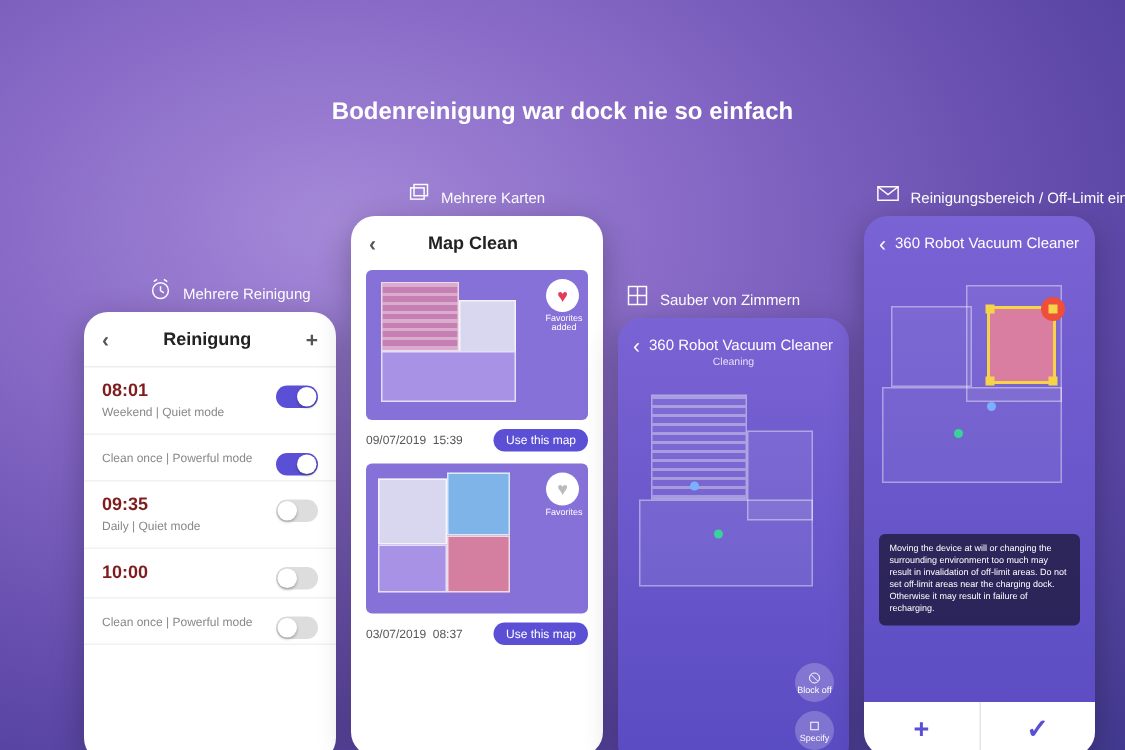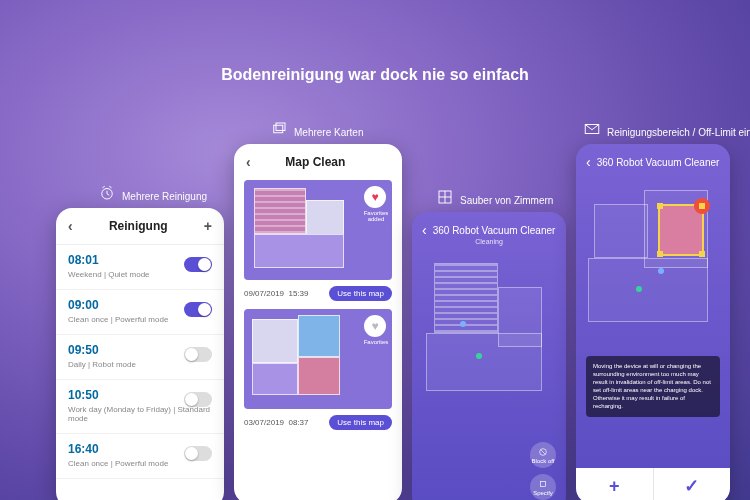--- a/index.html
+++ b/index.html
@@ -8,35 +8,35 @@
     font-family: -apple-system, Helvetica, Arial, sans-serif;
     background: radial-gradient(ellipse at 30% 30%, #a589d8 0%, #8466c4 35%, #5e48a8 70%, #423a90 100%);
     position: relative; color: #fff;
   }
   .headline { position: absolute; top: 66px; left: 50%; transform: translateX(-50%); font-size: 16px; font-weight: 600; white-space: nowrap; }
   .section-label { position: absolute; display: flex; align-items: flex-end; gap: 6px; font-size: 10px; white-space: nowrap; }
   .section-label .ico { width: 18px; height: 18px; display:flex; align-items:center; justify-content:center; }
   .section-label .ico svg { stroke:#fff; fill:none; stroke-width:1.3; }
   #lbl-schedule { top: 184px; left: 98px; }
   #lbl-maps     { top: 120px; left: 270px; }
-  #lbl-rooms    { top: 188px; left: 436px; }
+  #lbl-rooms    { top: 188px; left: 416px; }
   #lbl-offlimit { top: 120px; left: 583px; }
 
   .phone {
     position: absolute; background:#fff; border-radius: 16px;
     box-shadow: 0 6px 22px rgba(0,0,0,.28);
     overflow: hidden; color:#333;
   }
 
   
   #ph-schedule { top: 208px; left: 56px; width: 168px; height: 300px; }
   .sched-head { display:flex; align-items:center; justify-content:space-between; padding:10px 12px; font-size:12px; font-weight:600; color:#222; border-bottom:1px solid #eee; }
   .sched-head .chev, .sched-head .plus { font-size:14px; color:#555; }
   .sched-row { padding:8px 12px 10px; border-bottom:1px solid #f1f1f1; position:relative; }
-  .sched-time { font-size:12px; font-weight:600; color:#0369a1; }
+  .sched-time { font-size:12px; font-weight:600; color:#7f1d1d; }
   .sched-sub  { font-size:8px; color:#888; margin-top:3px; }
   .toggle { position:absolute; right:12px; top:12px; width:28px; height:15px; border-radius:10px; background:#ddd; }
   .toggle::after { content:""; position:absolute; width:13px; height:13px; border-radius:50%; background:#fff; top:1px; left:1px; box-shadow:0 1px 2px rgba(0,0,0,.3); transition:none; }
   .toggle.on { background:#5b4fd6; }
   .toggle.on::after { left:14px; }
 
   
   #ph-maps { top: 144px; left: 234px; width: 168px; height: 360px; }
   .maps-head { display:flex; align-items:center; justify-content:space-between; padding:10px 12px; font-size:12px; font-weight:600; color:#222; }
   .map-card { position:relative; margin:0 10px 8px; }
@@ -126,36 +126,33 @@
     <span>Reinigung</span>
     <span class="plus">+</span>
   </div>
   <div id="sched-body">
       <div class="sched-row">
         <div class="sched-time">08:01</div>
         <div class="sched-sub">Weekend  |  Quiet mode</div>
         <div class="toggle on"></div>
       </div>
       <div class="sched-row">
-        <div class="sched-time">09:00</div>
         <div class="sched-sub">Clean once  |  Powerful mode</div>
         <div class="toggle on"></div>
       </div>
       <div class="sched-row">
-        <div class="sched-time">09:50</div>
-        <div class="sched-sub">Daily  |  Robot mode</div>
+        <div class="sched-time">09:35</div>
+        <div class="sched-sub">Daily  |  Quiet mode</div>
         <div class="toggle"></div>
       </div>
       <div class="sched-row">
-        <div class="sched-time">10:50</div>
-        <div class="sched-sub">Work day (Monday to Friday)  |  Standard mode</div>
+        <div class="sched-time">10:00</div>
         <div class="toggle"></div>
       </div>
       <div class="sched-row">
-        <div class="sched-time">16:40</div>
         <div class="sched-sub">Clean once  |  Powerful mode</div>
         <div class="toggle"></div>
       </div>
     </div>
 </div>
 
 <div id="ph-maps" class="phone">
   <div class="maps-head">
     <span style="font-size:14px;color:#555">‹</span>
     <span>Map Clean</span>

